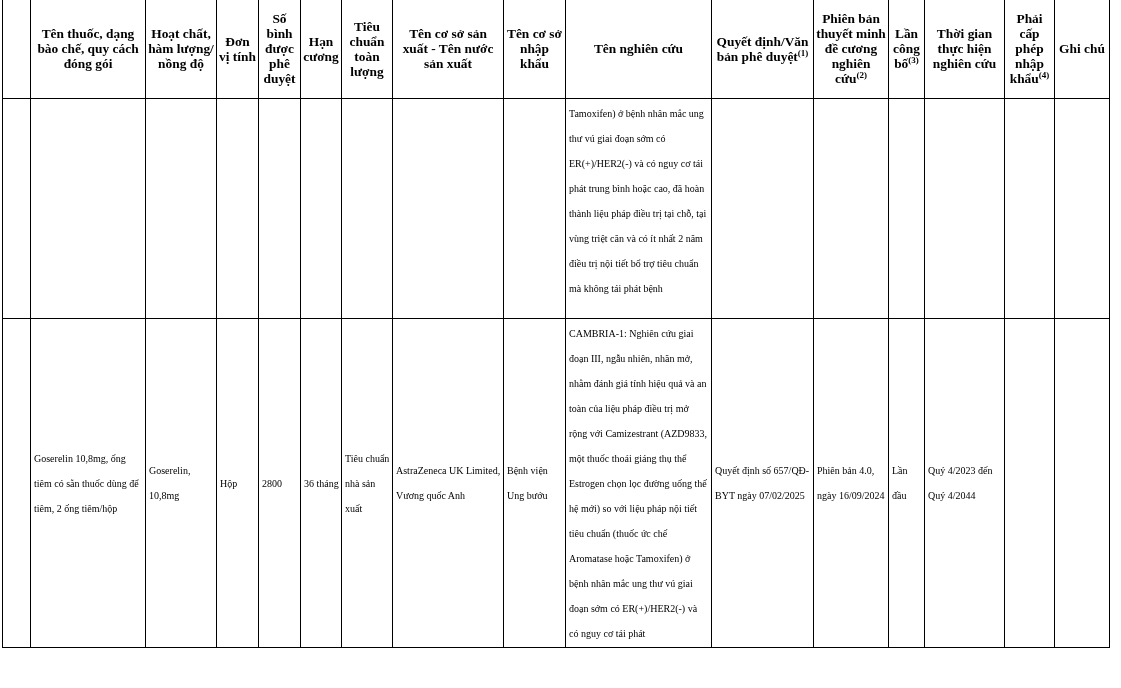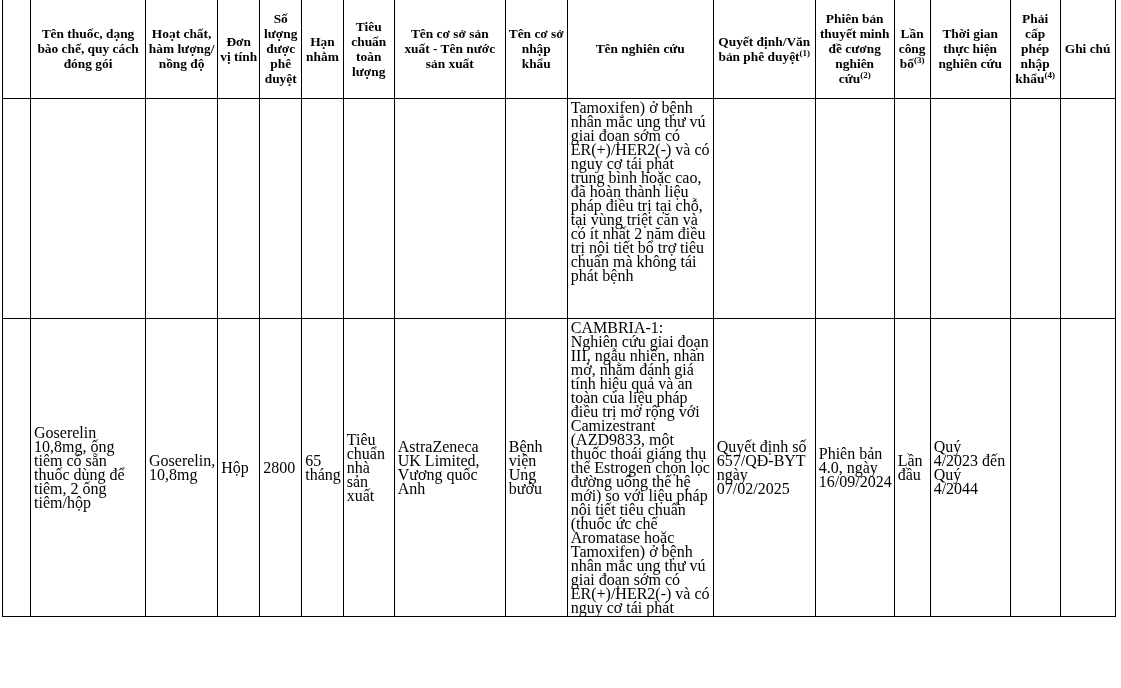--- a/index.html
+++ b/index.html
@@ -30,22 +30,22 @@
   }
   .doc-table th {
     font-size: 13.4px;
     font-weight: bold;
     line-height: 15px;
     text-align: center;
     vertical-align: middle;
     padding: 2px 2px;
   }
   .doc-table td {
-    font-size: 16px;
-    line-height: 14px;
+    font-size: 10px;
+    line-height: 25px;
     text-align: left;
     vertical-align: middle;
     padding: 1px 2px 1px 3px;
   }
   .doc-table td.cell-study {
     vertical-align: top;
     padding-top: 2px;
   }
   tr.header-row { height: 100px; }
   tr.row-continuation { height: 220px; }
@@ -76,22 +76,22 @@
       <col style="width:80px">
       <col style="width:50px">
       <col style="width:55px">
     </colgroup>
     <thead>
       <tr class="header-row">
         <th><span></span></th>
         <th><span>Tên thuốc, dạng bào chế, quy cách đóng gói</span></th>
         <th><span>Hoạt chất, hàm lượng/ nồng độ</span></th>
         <th><span>Đơn vị tính</span></th>
-        <th><span>Số lượng được phê duyệt</span></th>
-        <th><span>Hạn nhằm</span></th>
+        <th><span>Số bình được phê duyệt</span></th>
+        <th><span>Hạn cương</span></th>
         <th><span>Tiêu chuẩn toàn lượng</span></th>
         <th><span>Tên cơ sở sản xuất - Tên nước sản xuất</span></th>
         <th><span>Tên cơ sở nhập khẩu</span></th>
         <th><span>Tên nghiên cứu</span></th>
         <th><span>Quyết định/Văn bản phê duyệt</span><sup>(1)</sup></th>
         <th><span>Phiên bản thuyết minh đề cương nghiên cứu</span><sup>(2)</sup></th>
         <th><span>Lần công bố</span><sup>(3)</sup></th>
         <th><span>Thời gian thực hiện nghiên cứu</span></th>
         <th><span>Phải cấp phép nhập khẩu</span><sup>(4)</sup></th>
         <th><span>Ghi chú</span></th>
@@ -115,21 +115,21 @@
         <td></td>
         <td></td>
         <td></td>
       </tr>
       <tr class="row-drug">
         <td></td>
         <td>Goserelin 10,8mg, ống tiêm có sẵn thuốc dùng để tiêm, 2 ống tiêm/hộp</td>
         <td>Goserelin, 10,8mg</td>
         <td>Hộp</td>
         <td>2800</td>
-        <td>65 tháng</td>
+        <td>36 tháng</td>
         <td>Tiêu chuẩn nhà sản xuất</td>
         <td>AstraZeneca UK Limited, Vương quốc Anh</td>
         <td>Bệnh viện Ung bướu</td>
         <td class="cell-study">CAMBRIA-1: Nghiên cứu giai đoạn III, ngẫu nhiên, nhãn mở, nhằm đánh giá tính hiệu quả và an toàn của liệu pháp điều trị mở rộng với Camizestrant (AZD9833, một thuốc thoái giáng thụ thể Estrogen chọn lọc đường uống thế hệ mới) so với liệu pháp nội tiết tiêu chuẩn (thuốc ức chế Aromatase hoặc Tamoxifen) ở bệnh nhân mắc ung thư vú giai đoạn sớm có ER(+)/HER2(-) và có nguy cơ tái phát</td>
         <td>Quyết định số 657/QĐ-BYT ngày 07/02/2025</td>
         <td>Phiên bản 4.0, ngày 16/09/2024</td>
         <td>Lần đầu</td>
         <td>Quý 4/2023 đến Quý 4/2044</td>
         <td></td>
         <td></td>

